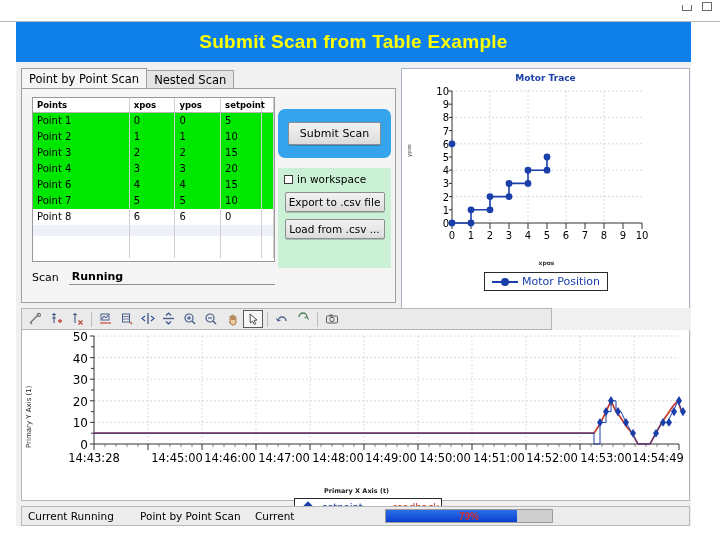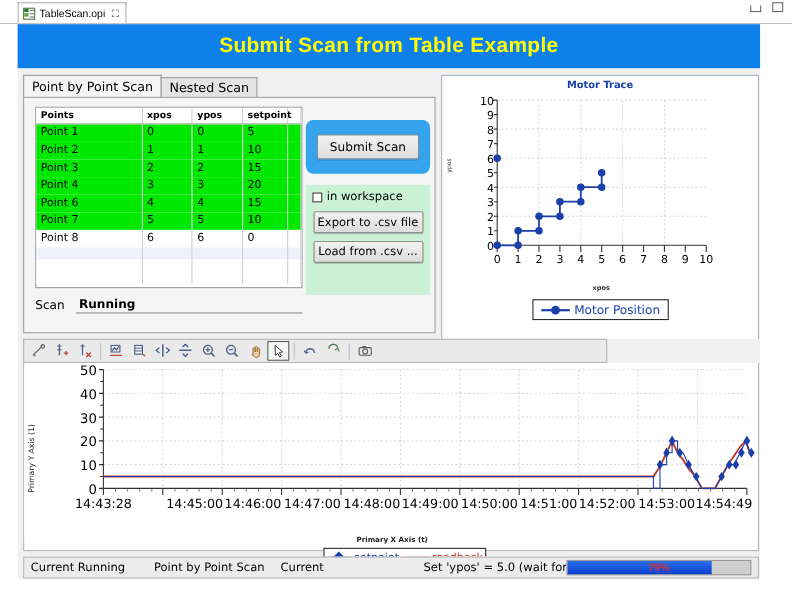--- a/index.html
+++ b/index.html
@@ -236,32 +236,20 @@
   }
   svg { display:block; }
 </style>
 </head>
 <body>
 
 <div id="root">
 
   <div class="tabstrip">
     <div class="tabstrip-line"></div>
-    <div class="ed-tab">
-      <span class="ed-tab-icon">
-        <span class="g1"></span>
-          <span class="g2"></span>
-          <span class="g3"></span>
-        <span class="g4"></span>
-          <span class="g5"></span>
-          <span class="g6"></span>
-      </span>
-      <span>TableScan.opi</span>
-      <span class="ed-tab-close">⛶</span>
-    </div>
     <div class="win-ctrls">
       <span class="win-btn win-min"></span>
       <span class="win-btn win-max"></span>
     </div>
   </div>
 
   <div class="left-rail"></div>
   <div class="right-rail"></div>
   <div class="bottom-rail"></div>
   <div class="page-bg"></div>
@@ -770,20 +758,19 @@
           <span class="cl-text" style="color:#c0392b;">readback</span>
         </span>
       </div>
     </div>
   </div>
 
   <div class="statusbar">
     <span class="sb-cell sb-1">Current Running</span>
     <span class="sb-cell sb-2">Point by Point Scan</span>
     <span class="sb-cell sb-3">Current</span>
-    <span class="sb-cell sb-4">Set 'ypos' = 5.0 (wait for</span>
     <span class="progress">
       <span class="progress-fill" id="pfill" style="width: 79%;"></span>
       <span class="progress-text">79%</span>
     </span>
   </div>
 
 </div>
 
 </body></html>

